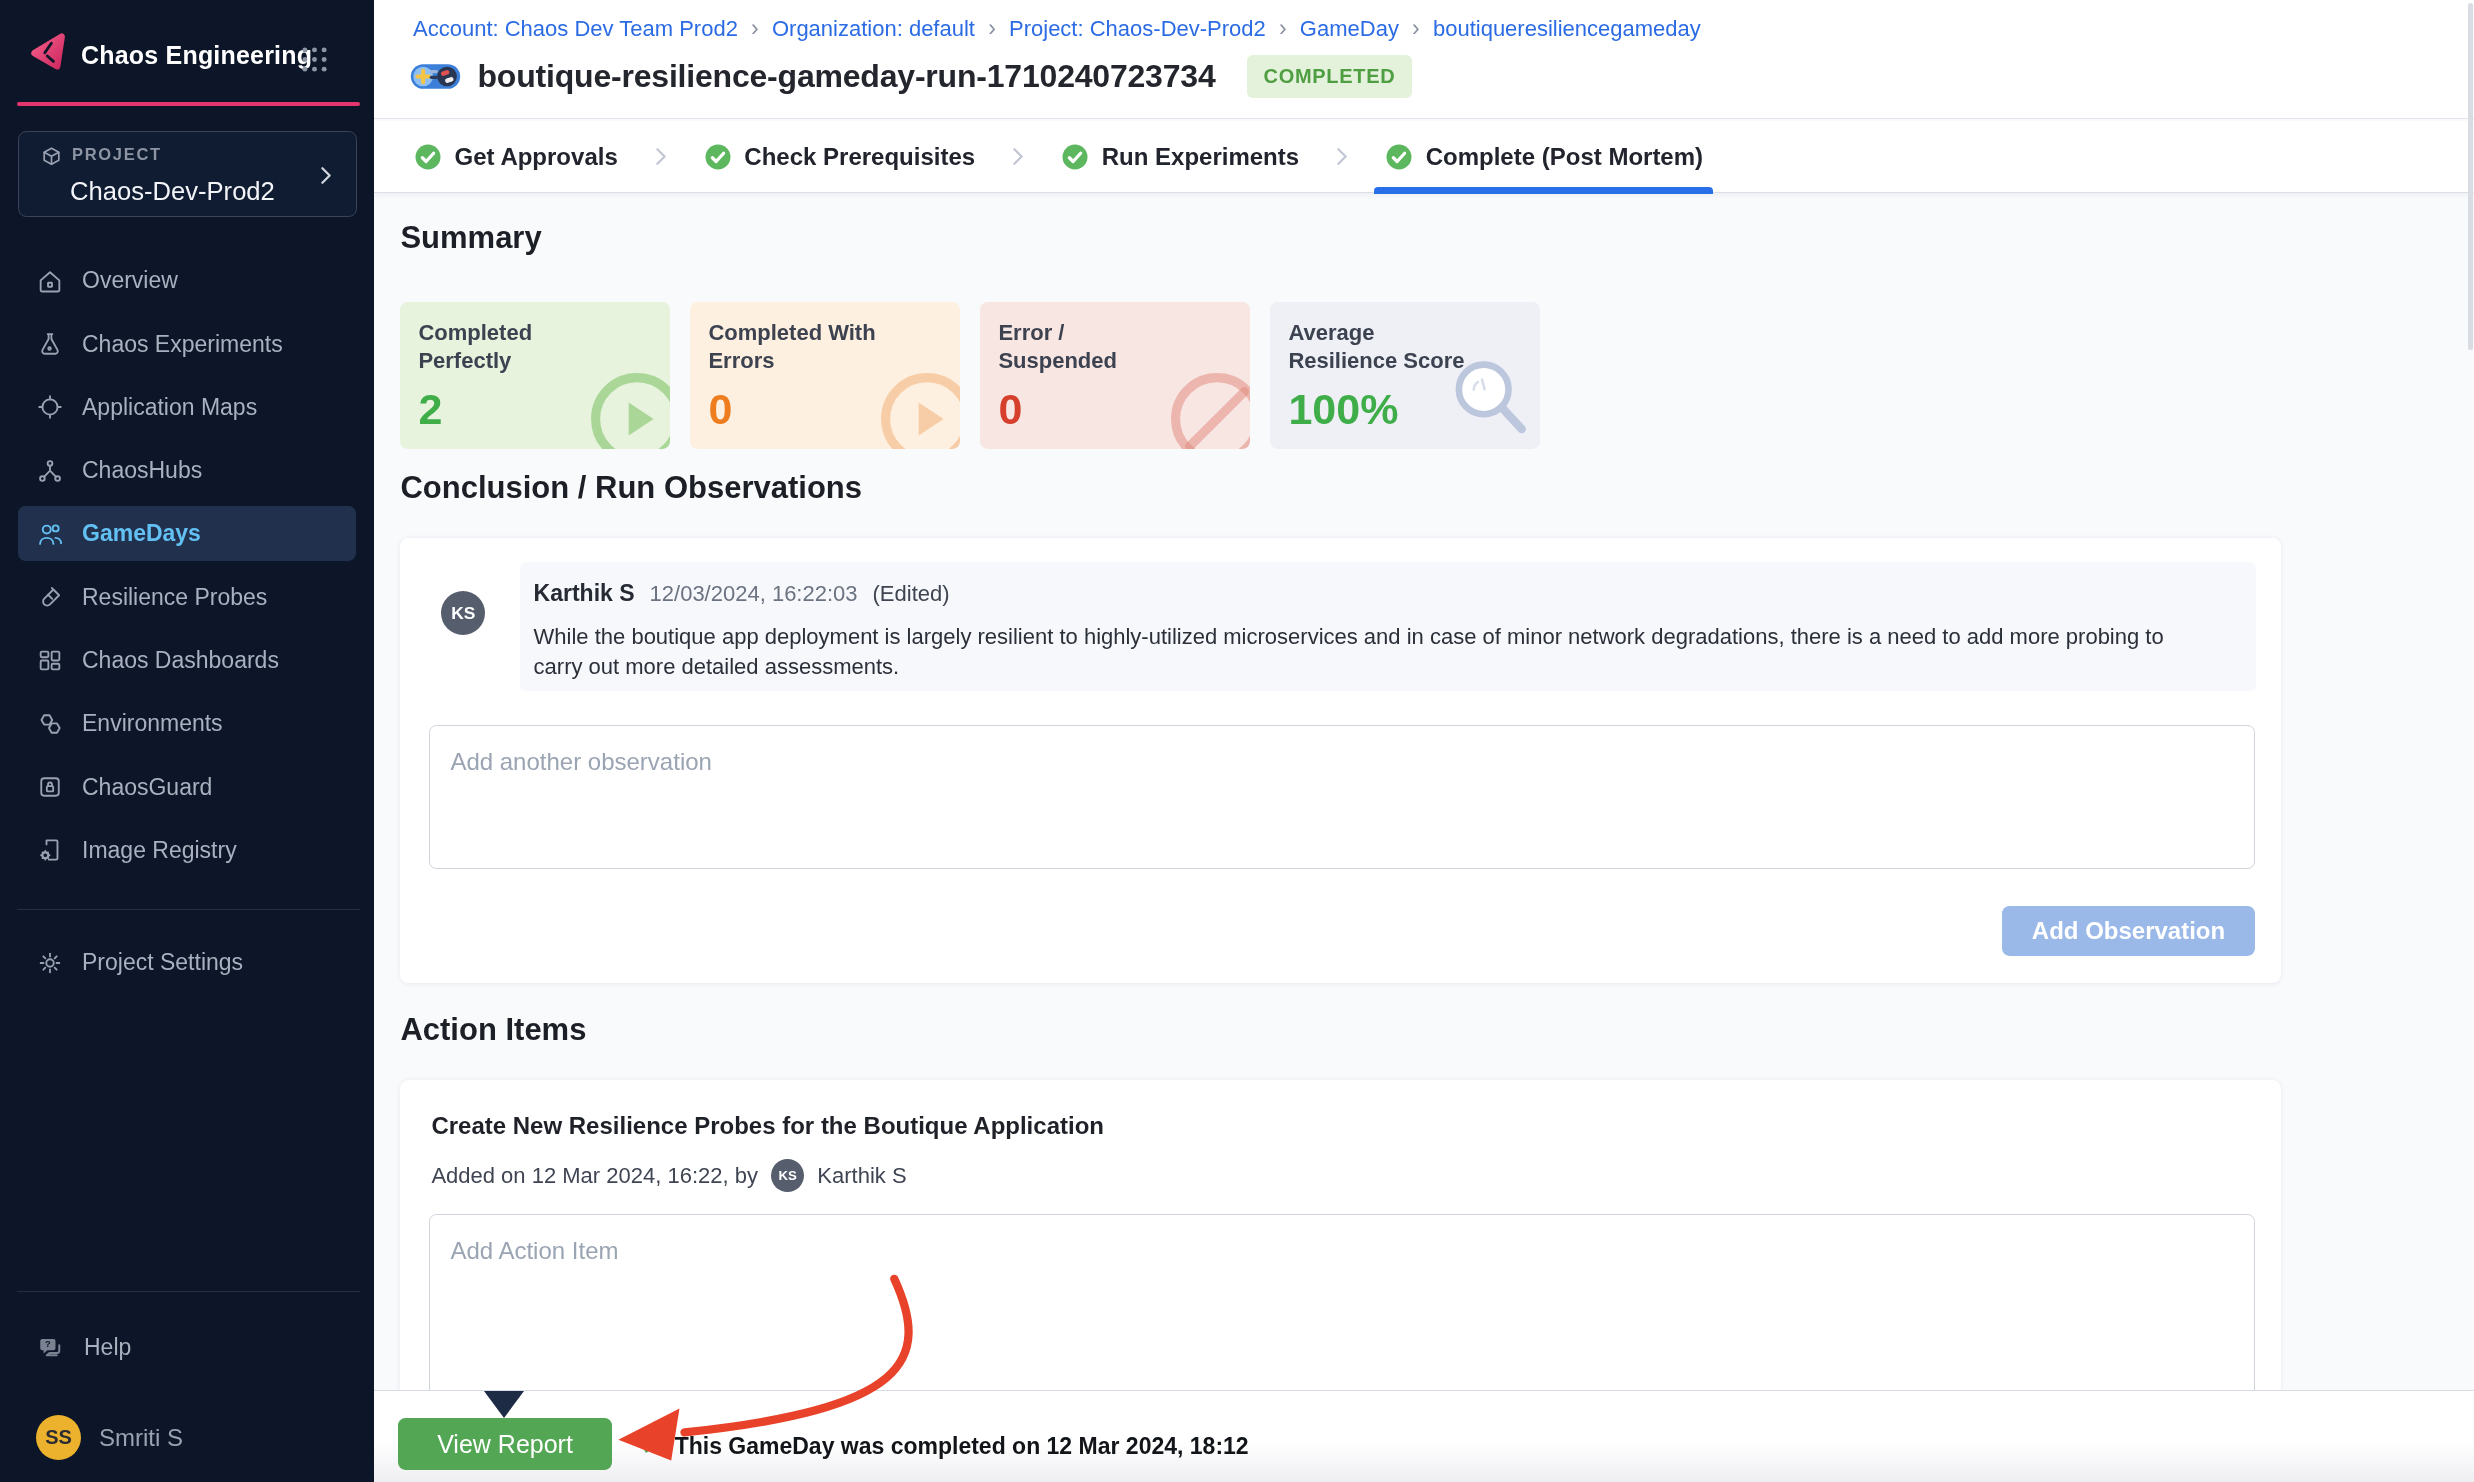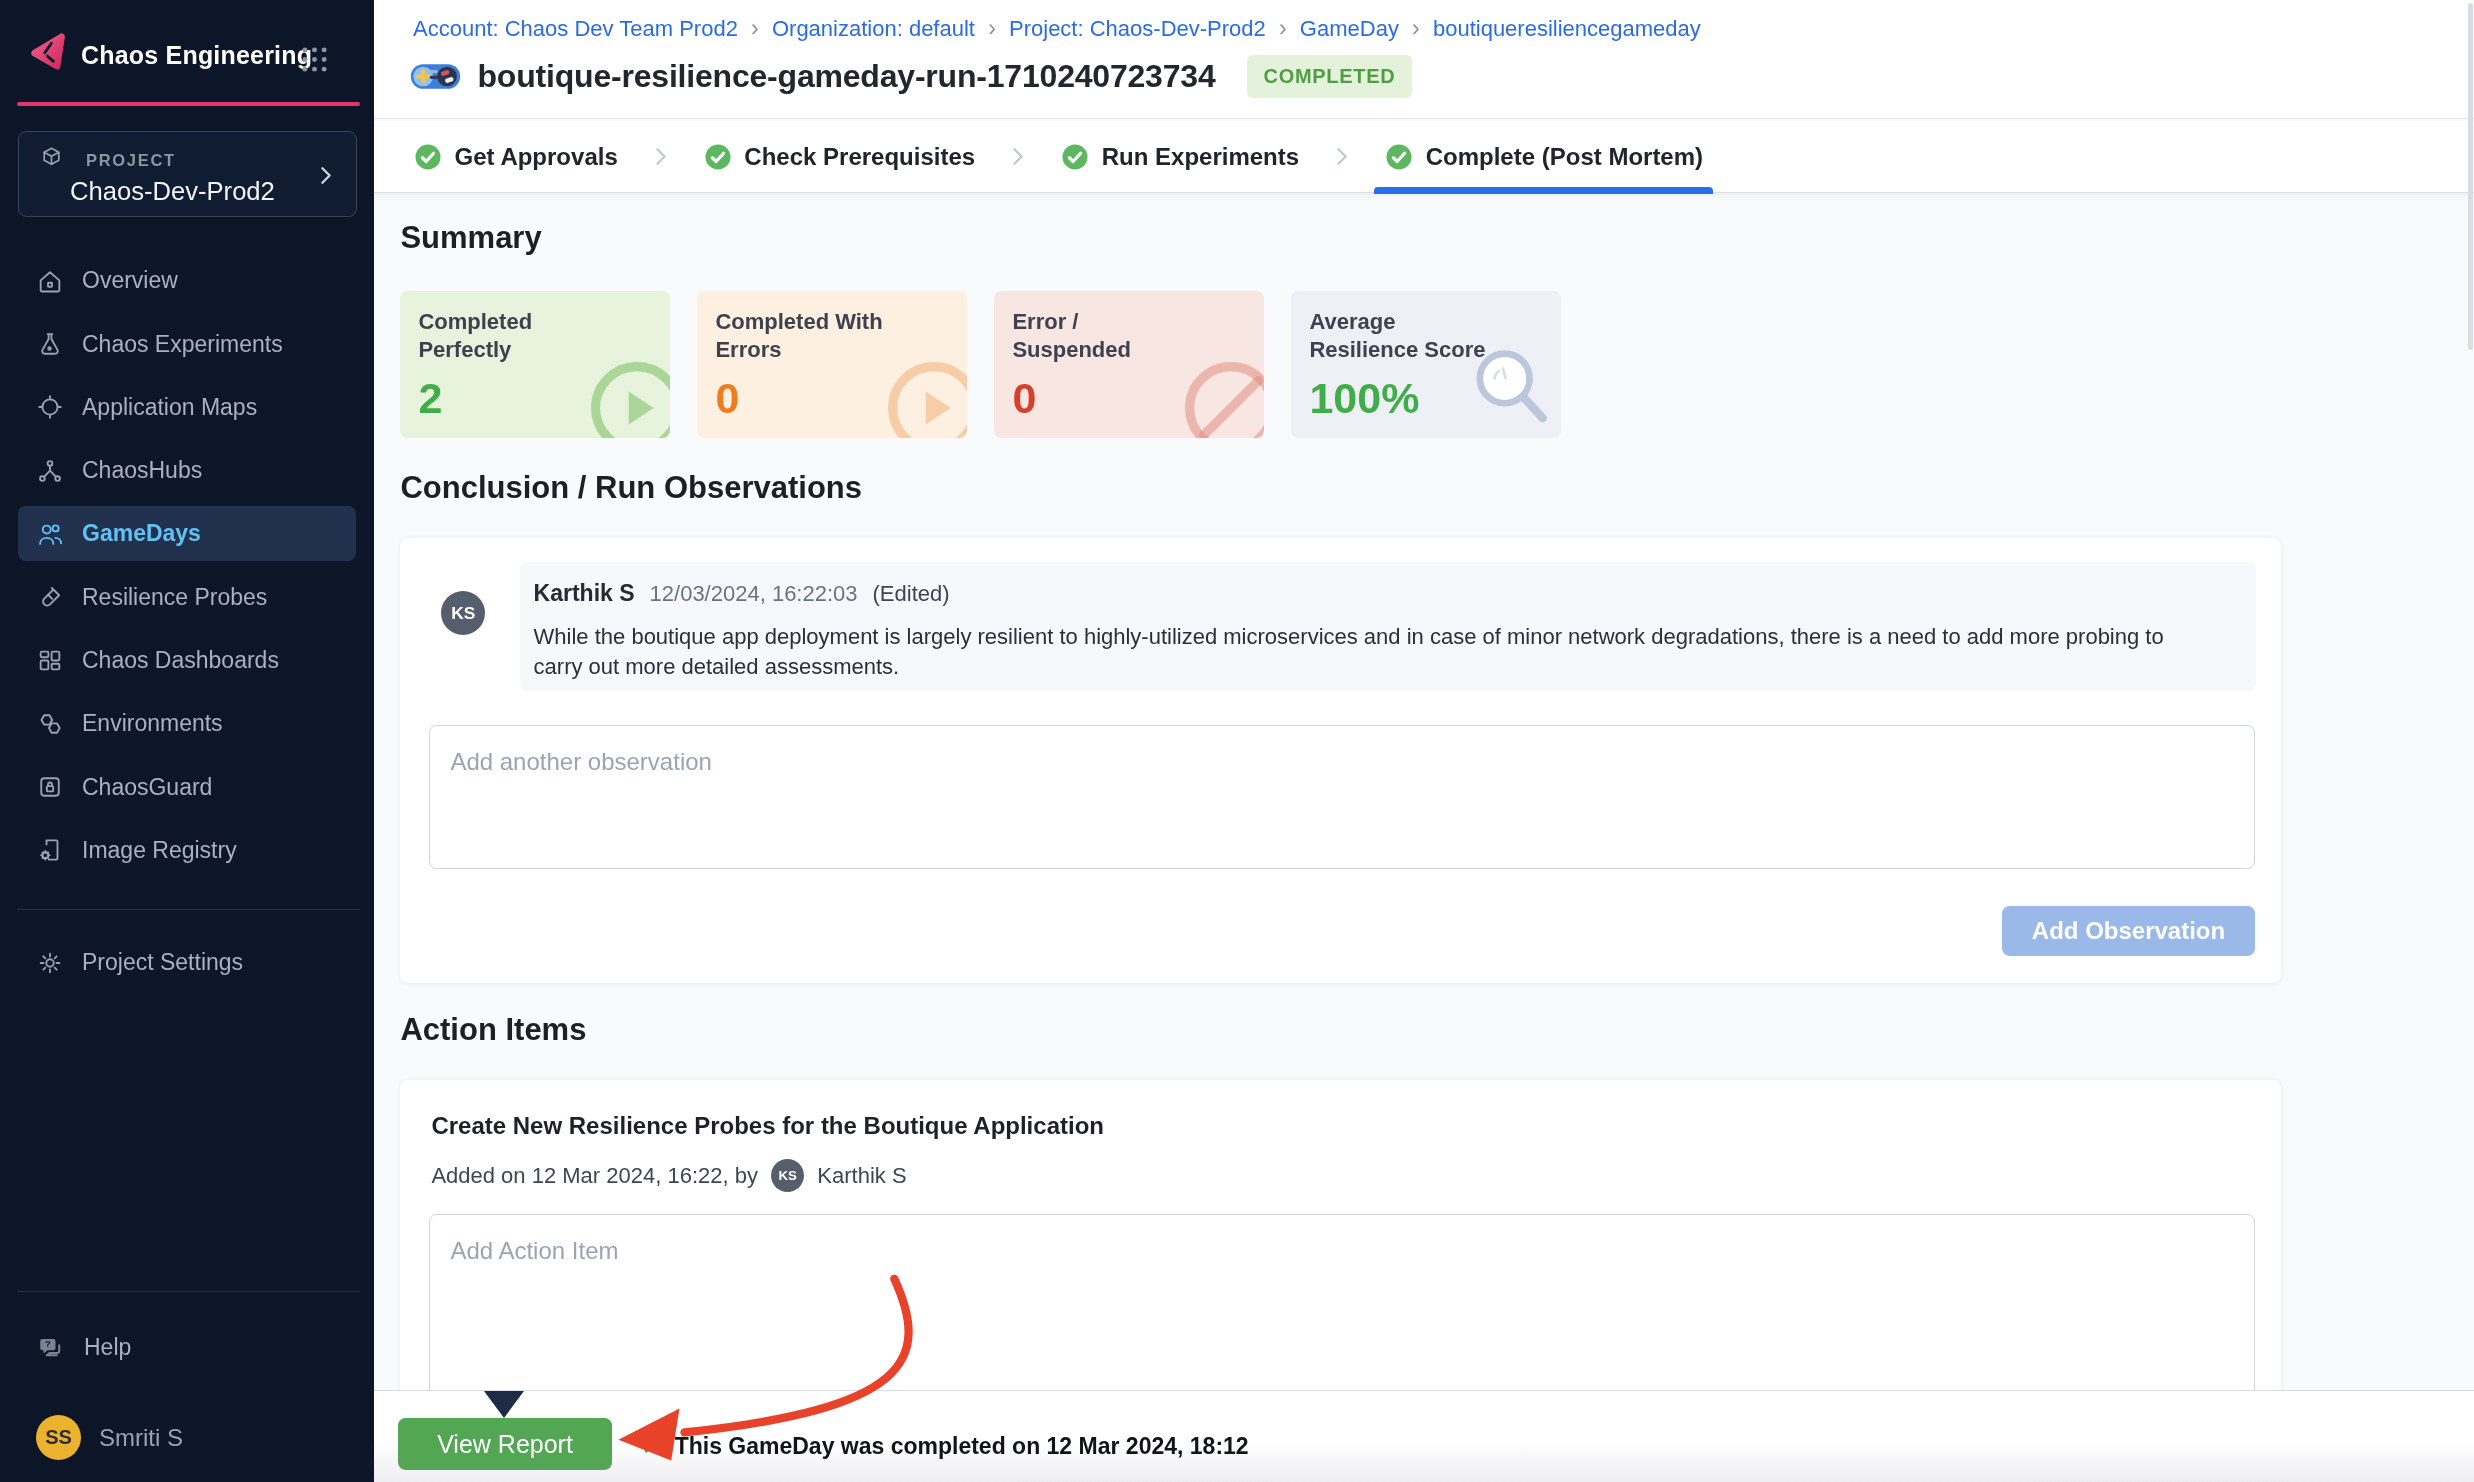--- a/index.html
+++ b/index.html
@@ -13,21 +13,21 @@
   .side-head { position:absolute; left:0; top:0; width:374px; height:103px; }
   .logo { position:absolute; left:28px; top:31px; width:41px; height:41px; }
   .app-title { position:absolute; left:81px; top:41px; color:#ffffff;
                font-size:25px; font-weight:700; letter-spacing:0.2px; }
   .grid-icon { position:absolute; right:43px; top:43px; width:33px; height:33px; cursor:pointer; }
   .pink-line { position:absolute; left:16.5px; top:102px; width:343px; height:4.1px;
                background:#e5356e; border-radius:2.5px; }
   .project-card { position:absolute; left:18px; top:131px; width:339px; height:86px;
                   background:#101c31; border:1.7px solid #39445c; border-radius:8.3px;
                   padding:13.2px 16.5px 0 20px; cursor:pointer; }
-  .project-label-row { display:flex; align-items:flex-end; gap:22px; }
+  .project-label-row { display:flex; align-items:flex-start; gap:8px; }
   .project-label { color:#8d94a3; font-size:16.5px; font-weight:700; letter-spacing:1.7px; }
   .project-name { margin-top:6.6px; color:#f2f4f8; font-size:25.6px; font-weight:400;margin-left:31px; }
   .project-chevron { position:absolute; right:18px; top:31px; width:25px; height:25px; }
 
   .nav { position:absolute; left:0; top:245px; width:374px; }
   .nav-item { position:relative; display:flex; align-items:center; gap:18px;
               height:55px; margin:8.3px 18px; padding:0 18px; border-radius:7.4px;
               color:#a9b0bf; font-size:23px; cursor:pointer; }
   .nav-item.active { background:#20304d; color:#63c0f2; font-weight:700; }
   .nav-item svg { flex:0 0 auto; }
@@ -65,21 +65,21 @@
   .tab.active::after { content:""; position:absolute; left:-10px; right:-10px; bottom:-1.7px;
          height:7.4px; background:#2970e8; border-radius:4.1px 4.1px 0 0; }
 
   
   .content { position:absolute; left:374px; top:193px; right:0; bottom:0; background:#f9fafc; z-index:1; }
   .section-heading { position:absolute; left:26.4px; color:#1d1f27; font-size:31px; font-weight:700; }
   .h-summary { top:27px; }
   .h-observations { top:277px; }
   .h-actions { top:819px; }
 
-  .cards-row { position:absolute; left:26.4px; top:98px; display:flex; gap:27px; }
+  .cards-row { position:absolute; left:26.4px; top:109px; display:flex; gap:20px; }
   .sum-card { position:relative; width:270px; height:147px; border-radius:7.4px;
               padding:16.5px 18px; overflow:hidden; }
   .sum-card.c-green  { background:#e7f3dd; }
   .sum-card.c-orange { background:#fdf0e0; }
   .sum-card.c-red    { background:#f8e6e3; }
   .sum-card.c-gray   { background:#eef0f6; }
   .sum-label { color:#3c4250; font-size:22px; font-weight:600; line-height:28px; width:190px; }
   .sum-value { position:absolute; left:18px; bottom:15px; font-size:43px; font-weight:700; }
   .v-green  { color:#3fae49; }
   .v-orange { color:#ee7d1f; }

